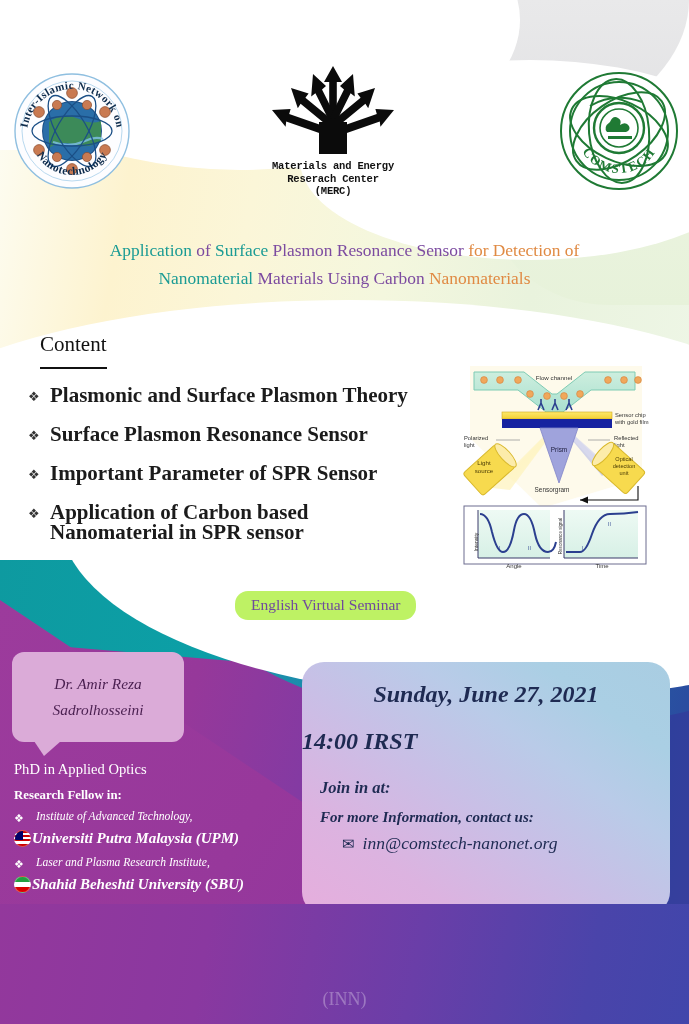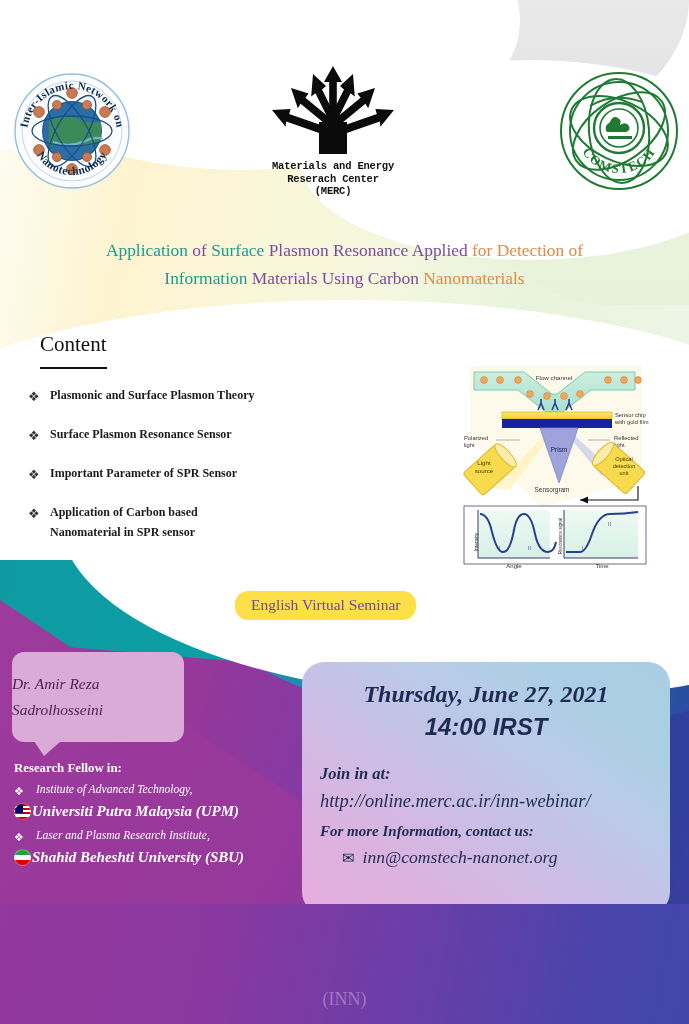--- a/index.html
+++ b/index.html
@@ -91,38 +91,38 @@
 
   
   .content-head{
     position:absolute;left:40px;top:332px;
     font-size:21px;color:#111;font-family:"Liberation Serif",serif;
     border-bottom:2.4px solid #111;padding-bottom:10px;
   }
   .content-list{position:absolute;left:28px;top:386px;width:420px;}
   .c-item{display:flex;align-items:flex-start;margin-bottom:19px;}
   .c-bul{width:22px;flex:none;color:#333;font-size:13px;line-height:19px;padding-top:1px;}
-  .c-txt{font-weight:bold;font-size:12px;line-height:19.5px;color:#1b1b1b;font-family:"Liberation Serif",serif;}
+  .c-txt{font-weight:bold;font-size:21px;line-height:19.5px;color:#1b1b1b;font-family:"Liberation Serif",serif;}
 
   
   .spr{position:absolute;left:452px;top:358px;width:205px;height:218px;}
 
   
   .seminar{
     position:absolute;left:235px;top:591px;
     padding:5px 16px 6px;border-radius:13px;
-    background:#fde047;color:#6f4a9c;
+    background:#bef264;color:#6f4a9c;
     font-size:15.5px;font-family:"Liberation Serif",serif;
   }
 
   
   .speaker{
     position:absolute;left:12px;top:652px;width:172px;height:90px;
     background:#dbabd8;border-radius:12px;
-    display:flex;flex-direction:column;align-items:flex-start;justify-content:center;
+    display:flex;flex-direction:column;align-items:center;justify-content:center;
     color:#4a1f50;font-style:italic;font-size:15.4px;line-height:26px;
     font-family:"Liberation Serif",serif;text-align:center;
   }
   .speaker:after{
     content:"";position:absolute;left:22px;bottom:-14px;
     border-left:10px solid transparent;border-right:17px solid transparent;
     border-top:15px solid #dbabd8;
   }
 
   
@@ -139,21 +139,21 @@
   .flag-ir{background:linear-gradient(180deg,#239f40 0 33%,#fff 33% 66%,#da0000 66% 100%);}
 
   
   .info{
     position:absolute;left:302px;top:662px;width:368px;height:252px;
     border-radius:22px;
     background:linear-gradient(35deg,#e6aedd 0%,#dcb3e0 22%,#c9bfe6 45%,#b9cbe8 65%,#aacfe4 82%,#a9cde2 100%);
     color:#1e2a52;
   }
   .info-date{margin-top:19px;text-align:center;font-style:italic;font-weight:bold;font-size:24px;font-family:"Liberation Serif",serif;}
-  .info-time{margin-top:5px;text-align:center;font-style:italic;font-weight:bold;font-size:24px;font-family:Liberation Sans, sans-serif;}
+  .info-time{margin-top:20px;font-style:italic;font-weight:bold;font-size:24px;font-family:Liberation Serif, serif;}
   .info-join{margin:23px 0 0 18px;font-style:italic;font-weight:bold;font-size:16.5px;}
   .info-url{margin:7px 0 0 18px;font-style:italic;font-size:18.4px;}
   .info-more{margin:11px 17px 0 18px;font-style:italic;font-weight:bold;font-size:15px;}
   .info-mail{margin:7px 0 0 40px;font-style:italic;font-size:17.6px;display:flex;align-items:center;gap:8px;}
   .mail-ico{font-size:15px;font-style:normal;}
 
   
   .footer{
     position:absolute;left:0;bottom:8px;width:689px;text-align:center;
     color:#ffffff;opacity:.30;font-size:18px;line-height:34px;
@@ -255,24 +255,24 @@
           <path id="csArc" d="M22 70 A42 42 0 0 0 104 70"></path>
         </defs>
       <text font-family="Liberation Serif, serif" font-size="13" font-weight="bold" fill="#1f7a34" letter-spacing="1.6">
         <textPath href="#csArc" startOffset="50%" text-anchor="middle">COMSTECH</textPath>
       </text>
     </svg>
   </div>
 
   <div class="title">
     <div>
-      <span class="w t-teal">Application </span><span class="w t-purple">of </span><span class="w t-teal">Surface </span><span class="w t-purple">Plasmon Resonance Applied </span><span class="w t-orange">for Detection of</span>
+      <span class="w t-teal">Application </span><span class="w t-purple">of </span><span class="w t-teal">Surface </span><span class="w t-purple">Plasmon Resonance Sensor </span><span class="w t-orange">for Detection of</span>
     </div>
     <div>
-      <span class="w t-teal">Information </span><span class="w t-purple">Materials Using Carbon </span><span class="w t-orange">Nanomaterials</span>
+      <span class="w t-teal">Nanomaterial </span><span class="w t-purple">Materials Using Carbon </span><span class="w t-orange">Nanomaterials</span>
     </div>
   </div>
 
   <div class="content-head">Content</div>
 
   <div class="content-list">
     <div class="c-item">
       <span class="c-bul">❖</span>
       <span class="c-txt">Plasmonic and Surface Plasmon Theory</span>
     </div>
@@ -392,20 +392,21 @@
   </div>
 
   <div class="seminar">English Virtual Seminar</div>
 
   <div class="speaker">
     <div>Dr. Amir Reza</div>
     <div>Sadrolhosseini</div>
   </div>
 
   <div class="creds">
+    <div class="cred-1">PhD in Applied Optics</div>
     <div class="cred-2">Research Fellow in:</div>
 
     <div class="cred-row">
       <span class="cred-bul">❖</span>
       <span class="cred-sub">Institute of Advanced Technology,</span>
     </div>
     <div class="cred-main">
       <span class="flag flag-my"></span>
       <span>Universiti Putra Malaysia (UPM)</span>
     </div>
@@ -414,24 +415,23 @@
       <span class="cred-bul">❖</span>
       <span class="cred-sub">Laser and Plasma Research Institute,</span>
     </div>
     <div class="cred-main">
       <span class="flag flag-ir"></span>
       <span>Shahid Beheshti University (SBU)</span>
     </div>
   </div>
 
   <div class="info">
-    <div class="info-date">Thursday, June 27, 2021</div>
+    <div class="info-date">Sunday, June 27, 2021</div>
     <div class="info-time">14:00 IRST</div>
     <div class="info-join">Join in at:</div>
-    <div class="info-url">http://online.merc.ac.ir/inn-webinar/</div>
     <div class="info-more">For more Information, contact us:</div>
     <div class="info-mail">
       <span class="mail-ico">✉</span>
       <span>inn@comstech-nanonet.org</span>
     </div>
   </div>
 
   <div class="bg-bottomfade"></div>
   <div class="footer">
     <div>(INN)</div>

